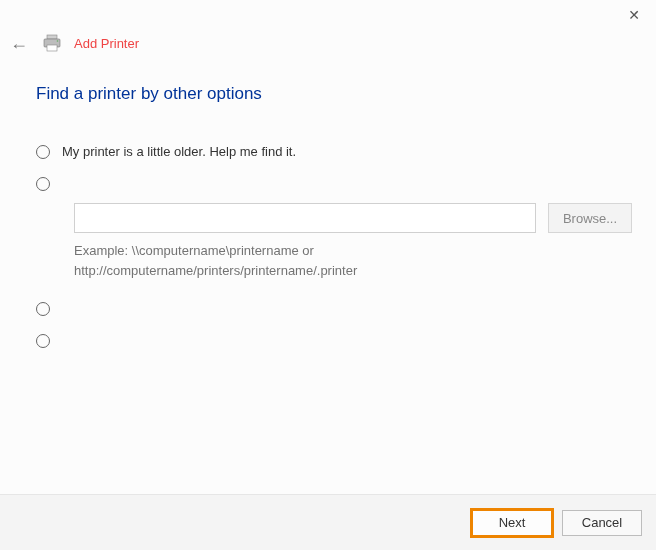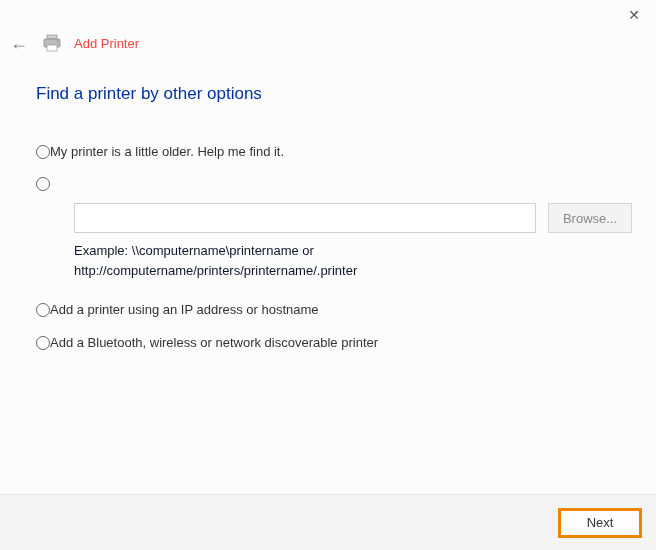--- a/index.html
+++ b/index.html
@@ -51,21 +51,21 @@
 }
 .heading {
   color: #003399;
   font-size: 17px;
   font-weight: 400;
   margin-bottom: 40px;
 }
 .option {
   display: flex;
   align-items: center;
-  gap: 0;
+  gap: 12px;
   margin-bottom: 18px;
   font-size: 13px;
   color: #333;
 }
 .radio {
   width: 14px;
   height: 14px;
   border: 1.4px solid #666;
   border-radius: 50%;
   flex-shrink: 0;
@@ -109,21 +109,21 @@
   width: 84px;
   height: 30px;
   background: #f3f3f3;
   border: 1px solid #d6d6d6;
   color: #888;
   font-family: inherit;
   font-size: 13px;
   cursor: default;
 }
 .example {
-  color: #0f172a;
+  color: #737373;
   font-size: 13px;
   line-height: 1.5;
   max-width: 400px;
 }
 .highlight-box {
   display: inline-flex;
   align-items: center;
   gap: 8px;
   border: 3px solid #ee8400;
   padding: 2px 4px 2px 2px;
@@ -195,25 +195,24 @@
   <div class="shared-block">
     <div class="shared-row">
       <input class="text-input" type="text" value="" style="">
       <button class="browse-btn">Browse...</button>
     </div>
     <div class="example">Example: \\computername\printername or http://computername/printers/printername/.printer</div>
   </div>
 
   <label class="option">
     <span class="radio"></span>
-    <span>Add a printer using an IP address or hostname</span>
-  </label>
-
-  <label class="option">
-    <span class="radio"></span>
-    <span>Add a Bluetooth, wireless or network discoverable printer</span>
+  </label>
+
+  <label class="option">
+    <span class="radio"></span>
   </label>
 
 </div>
 
 <div class="footer">
   <button class="btn primary-hl">Next</button>
+  <button class="btn">Cancel</button>
 </div>
 
 </body></html>

